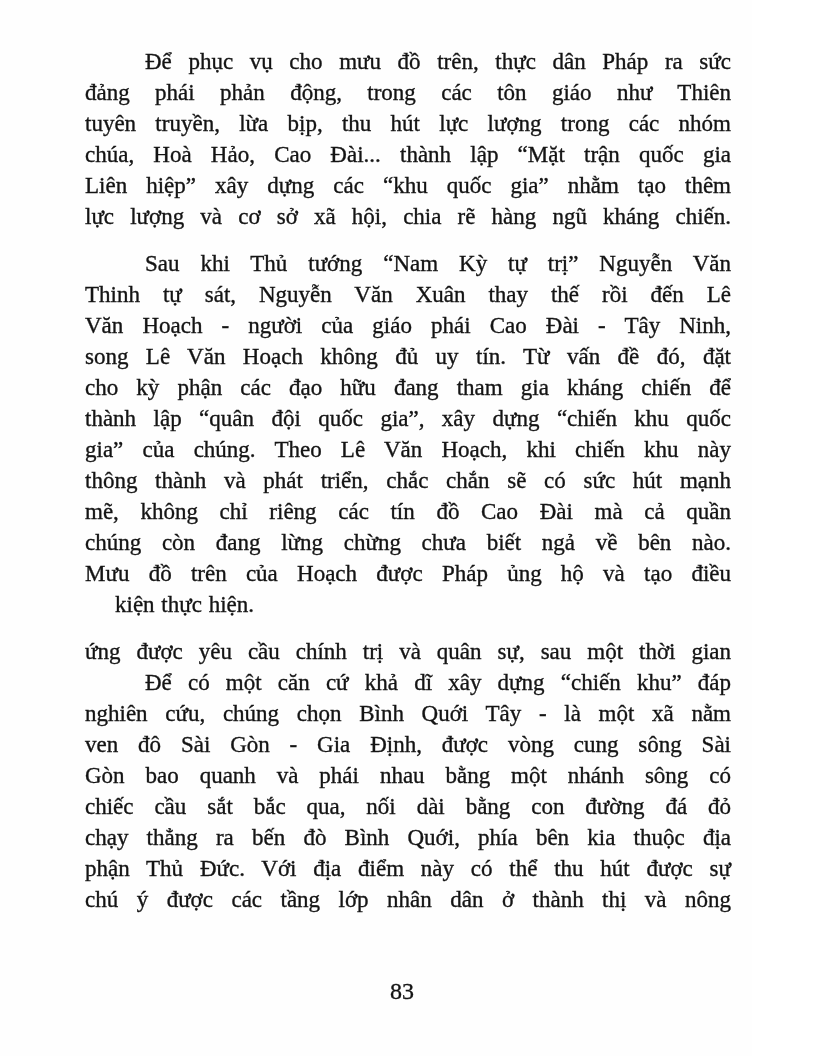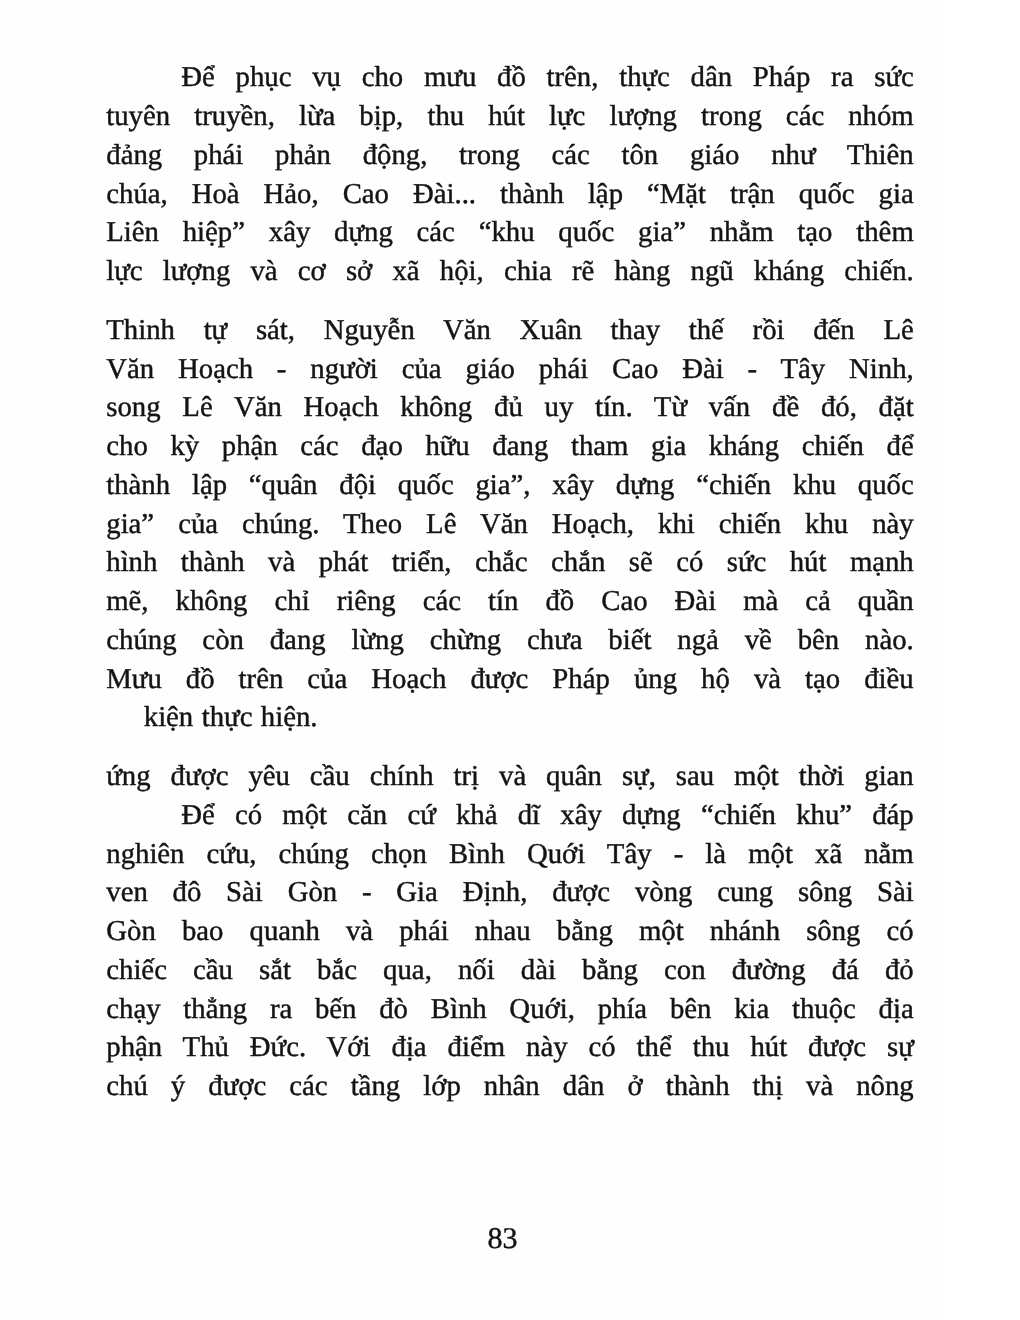--- a/index.html
+++ b/index.html
@@ -57,35 +57,36 @@
   }
 </style>
 </head>
 <body>
 
 <div class="page">
   <div class="text-block">
 
     <div class="para">
       <div class="line first">Để phục vụ cho mưu đồ trên, thực dân Pháp ra sức</div>
+      <div class="line">đảng phái phản động, trong các tôn giáo như Thiên</div>
       <div class="line">tuyên truyền, lừa bịp, thu hút lực lượng trong các nhóm</div>
-      <div class="line">đảng phái phản động, trong các tôn giáo như Thiên</div>
       <div class="line">chúa, Hoà Hảo, Cao Đài... thành lập “Mặt trận quốc gia</div>
       <div class="line">Liên hiệp” xây dựng các “khu quốc gia” nhằm tạo thêm</div>
       <div class="line">lực lượng và cơ sở xã hội, chia rẽ hàng ngũ kháng chiến.</div>
     </div>
 
     <div class="para">
+      <div class="line first">Sau khi Thủ tướng “Nam Kỳ tự trị” Nguyễn Văn</div>
       <div class="line">Thinh tự sát, Nguyễn Văn Xuân thay thế rồi đến Lê</div>
       <div class="line">Văn Hoạch - người của giáo phái Cao Đài - Tây Ninh,</div>
       <div class="line">song Lê Văn Hoạch không đủ uy tín. Từ vấn đề đó, đặt</div>
       <div class="line">cho kỳ phận các đạo hữu đang tham gia kháng chiến để</div>
       <div class="line">thành lập “quân đội quốc gia”, xây dựng “chiến khu quốc</div>
       <div class="line">gia” của chúng. Theo Lê Văn Hoạch, khi chiến khu này</div>
-      <div class="line">hình thành và phát triển, chắc chắn sẽ có sức hút mạnh</div>
+      <div class="line">thông thành và phát triển, chắc chắn sẽ có sức hút mạnh</div>
       <div class="line">mẽ, không chỉ riêng các tín đồ Cao Đài mà cả quần</div>
       <div class="line">chúng còn đang lừng chừng chưa biết ngả về bên nào.</div>
       <div class="line">Mưu đồ trên của Hoạch được Pháp ủng hộ và tạo điều</div>
       <div class="line short">kiện thực hiện.</div>
     </div>
 
     <div class="para">
       <div class="line">ứng được yêu cầu chính trị và quân sự, sau một thời gian</div>
       <div class="line first">Để có một căn cứ khả dĩ xây dựng “chiến khu” đáp</div>
       <div class="line">nghiên cứu, chúng chọn Bình Quới Tây - là một xã nằm</div>

